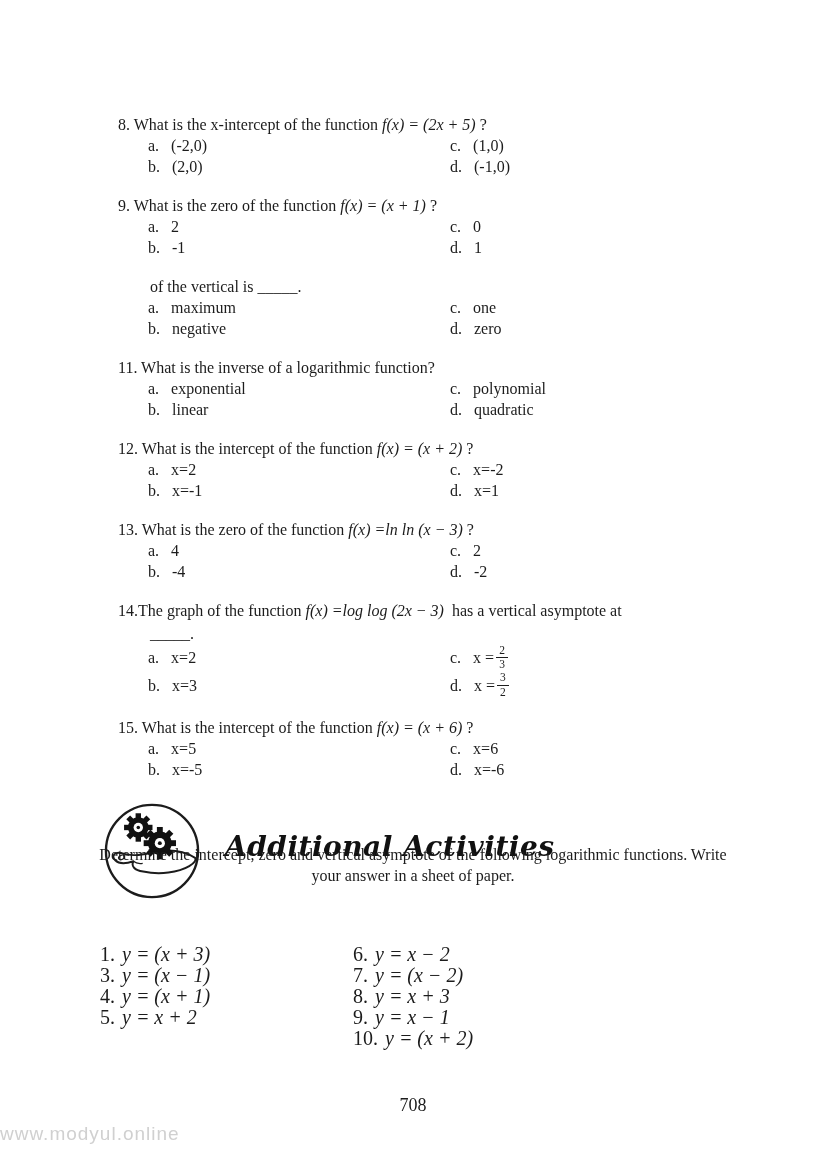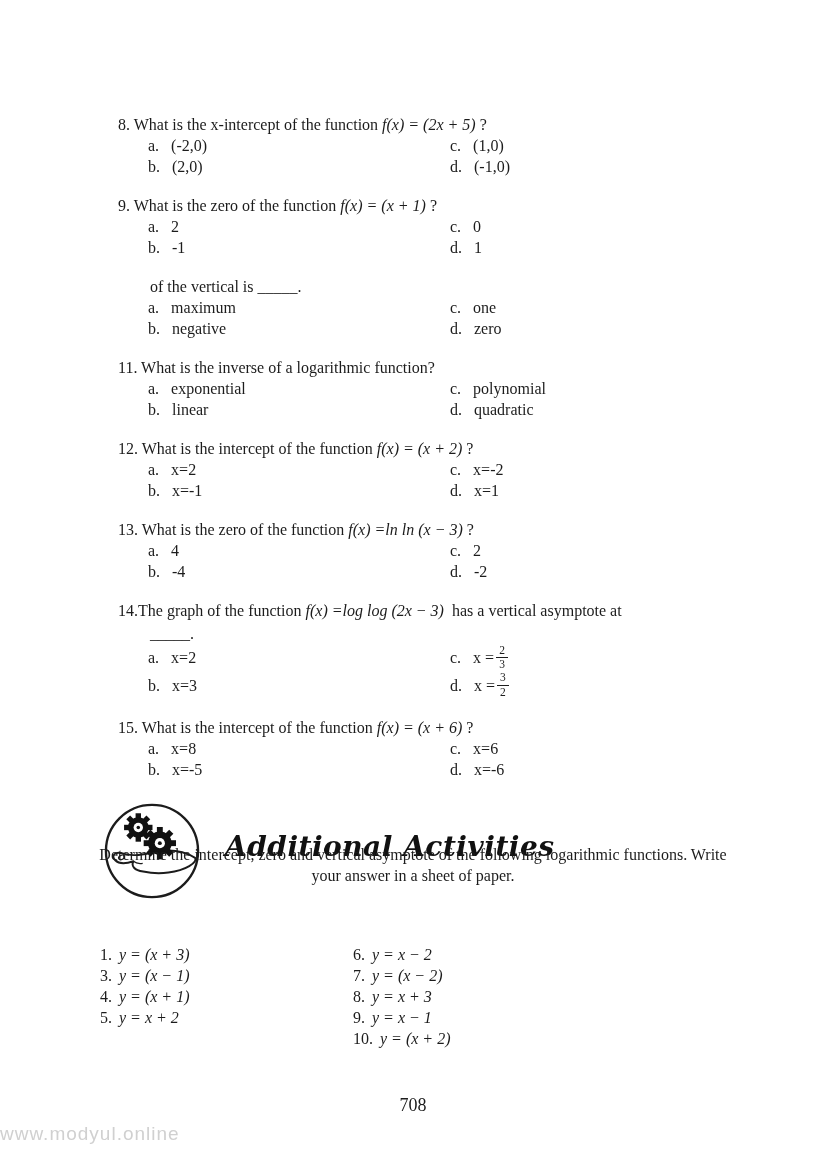--- a/index.html
+++ b/index.html
@@ -23,21 +23,21 @@
   .frac .fden{padding:0 3px;}
   
   .activities-header{position:absolute;top:802px;left:103px;display:flex;align-items:center;}
   .icon-wrap{width:98px;height:98px;display:block;flex:0 0 auto;}
   .icon-wrap svg{display:block;width:98px;height:98px;}
   .activities-heading{
     margin:0 0 10px 24px;font-family:"DejaVu Serif",serif;font-style:italic;font-weight:bold;
     font-size:28px;letter-spacing:0.5px;color:#111;
   }
   .instructions{position:absolute;top:844px;left:97px;width:632px;margin:0;font-size:16px;line-height:21px;text-align:center;}
-  .exercises{position:absolute;top:944px;left:100px;display:flex;font-size:16px;}
+  .exercises{position:absolute;top:944px;left:100px;display:flex;font-size:20px;}
   .ex-col{width:253px;}
   .ex-col.right{width:auto;}
   .ex-row{line-height:21px;}
   .ex-num{margin-right:7px;}
   .ex-expr{font-style:italic;}
   
   .page-number{position:absolute;top:1095px;left:0;width:100%;text-align:center;font-size:18px;}
   .watermark{
     position:absolute;top:1123px;left:0;width:100%;text-align:left;
     font-family:"Liberation Sans",sans-serif;font-size:19px;color:#d0d0d0;letter-spacing:1px;
@@ -203,21 +203,21 @@
               <span class="fden">2</span>
             </span>
           </div>
         </div>
       </div>
       <div class="question">
         <div class="q-line"><span class="q-num">15.</span><span class="q-pre"> What is the intercept of the function </span><span class="q-math">f(x) = (x + 6)</span><span class="q-post"> ?</span></div>
         <div class="options">
           <div class="option">
             <span class="opt-label">a.</span>
-            <span class="opt-text">x=8</span>
+            <span class="opt-text">x=5</span>
           </div>
           <div class="option">
             <span class="opt-label">b.</span>
             <span class="opt-text">x=-5</span>
           </div>
           <div class="option">
             <span class="opt-label">c.</span>
             <span class="opt-text">x=6</span>
           </div>
           <div class="option">

